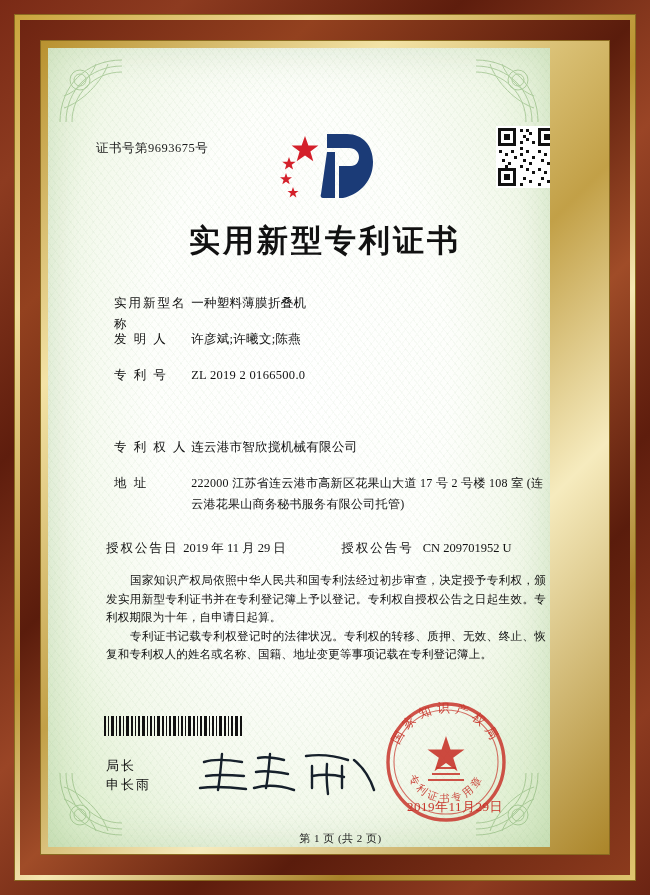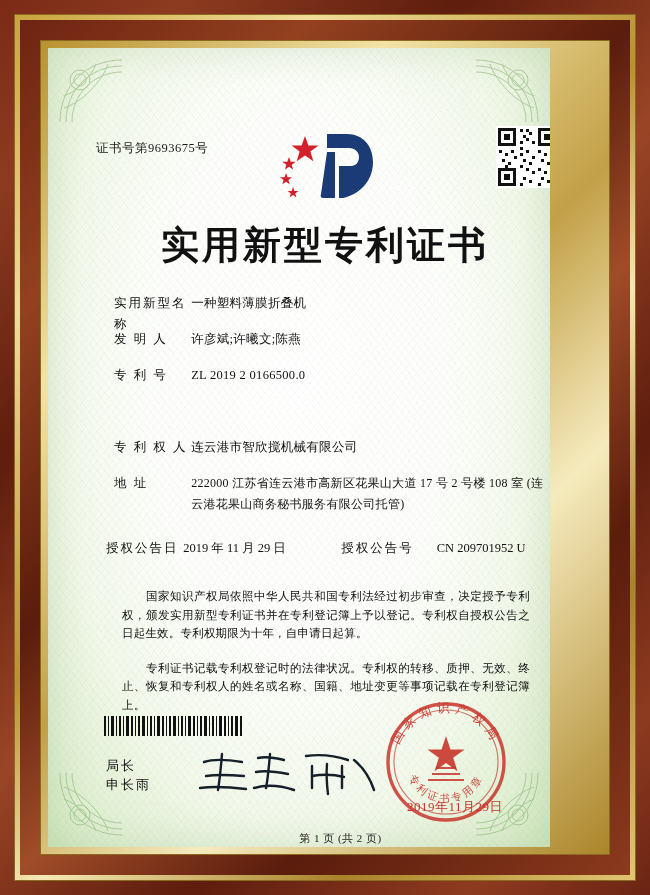--- a/index.html
+++ b/index.html
@@ -109,21 +109,21 @@
     top: 78px;
     width: 140px;
     height: 78px;
   }
 
   #doc-title {
     position: absolute;
     left: 0; right: 0;
     top: 172px;
     text-align: center;
-    font-size: 38px;
+    font-size: 31px;
     font-weight: bold;
     letter-spacing: 3px;
     color: #111;
     font-family: "Liberation Serif", serif;
   }
 
   .field-row {
     position: absolute;
     left: 58px;
     width: 448px;
@@ -149,34 +149,34 @@
   .pair-row {
     position: absolute;
     left: 58px;
     width: 460px;
     font-size: 12.5px;
     color: #111;
   }
   .pair-left { display: inline-block; width: 232px; margin-top: 12px; }
   .pair-right { display: inline-block; }
   .pl-label { display: inline-block; width: 74px; letter-spacing: 2px; }
-  .pr-label { letter-spacing: 2px; margin-right: 20px; }
+  .pr-label { letter-spacing: 2px; margin-right: 6px; }
 
   #body-text {
     position: absolute;
     left: 58px;
     top: 523px;
     width: 440px;
     font-size: 11.5px;
     line-height: 18.5px;
     color: #111;
     text-align: justify;
     letter-spacing: 0.2px;
   }
-  #body-text p { margin: 16px; text-indent: 24px; }
+  #body-text p { margin: 0; text-indent: 24px; }
 
   #barcode {
     position: absolute;
     left: 56px;
     top: 668px;
     width: 140px;
     height: 20px;
   }
 
   #sig-block {

